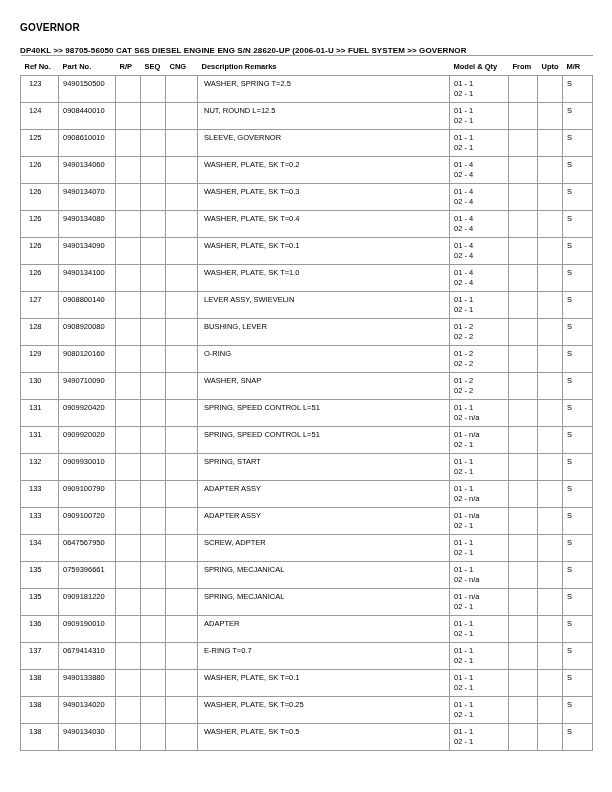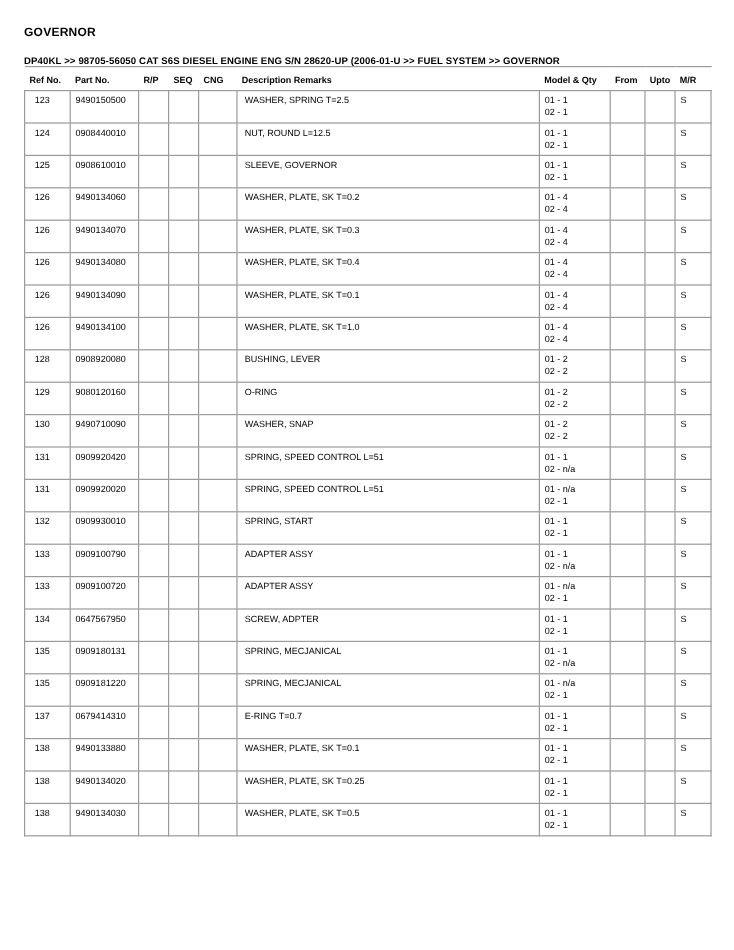--- a/index.html
+++ b/index.html
@@ -223,20 +223,35 @@
     <td class="c-desc">WASHER, PLATE, SK T=1.0</td>
     <td class="c-qty">
       <div class="qty-line">01 - 4</div>
       <div class="qty-line">02 - 4</div>
     </td>
     <td class="c-from"></td>
     <td class="c-upto"></td>
     <td class="c-mr">S</td>
   </tr>
         <tr class="data-row">
+    <td class="c-ref">127</td>
+    <td class="c-part">0908800140</td>
+    <td class="c-rp"></td>
+    <td class="c-seq"></td>
+    <td class="c-cng"></td>
+    <td class="c-desc">LEVER ASSY, SWIEVELIN</td>
+    <td class="c-qty">
+      <div class="qty-line">01 - 1</div>
+      <div class="qty-line">02 - 1</div>
+    </td>
+    <td class="c-from"></td>
+    <td class="c-upto"></td>
+    <td class="c-mr">S</td>
+  </tr>
+        <tr class="data-row">
     <td class="c-ref">128</td>
     <td class="c-part">0908920080</td>
     <td class="c-rp"></td>
     <td class="c-seq"></td>
     <td class="c-cng"></td>
     <td class="c-desc">BUSHING, LEVER</td>
     <td class="c-qty">
       <div class="qty-line">01 - 2</div>
       <div class="qty-line">02 - 2</div>
     </td>
@@ -359,21 +374,21 @@
     <td class="c-qty">
       <div class="qty-line">01 - 1</div>
       <div class="qty-line">02 - 1</div>
     </td>
     <td class="c-from"></td>
     <td class="c-upto"></td>
     <td class="c-mr">S</td>
   </tr>
         <tr class="data-row">
     <td class="c-ref">135</td>
-    <td class="c-part">0909180131</td>
+    <td class="c-part">0759396661</td>
     <td class="c-rp"></td>
     <td class="c-seq"></td>
     <td class="c-cng"></td>
     <td class="c-desc">SPRING, MECJANICAL</td>
     <td class="c-qty">
       <div class="qty-line">01 - 1</div>
       <div class="qty-line">02 - n/a</div>
     </td>
     <td class="c-from"></td>
     <td class="c-upto"></td>
@@ -388,20 +403,35 @@
     <td class="c-desc">SPRING, MECJANICAL</td>
     <td class="c-qty">
       <div class="qty-line">01 - n/a</div>
       <div class="qty-line">02 - 1</div>
     </td>
     <td class="c-from"></td>
     <td class="c-upto"></td>
     <td class="c-mr">S</td>
   </tr>
         <tr class="data-row">
+    <td class="c-ref">136</td>
+    <td class="c-part">0909190010</td>
+    <td class="c-rp"></td>
+    <td class="c-seq"></td>
+    <td class="c-cng"></td>
+    <td class="c-desc">ADAPTER</td>
+    <td class="c-qty">
+      <div class="qty-line">01 - 1</div>
+      <div class="qty-line">02 - 1</div>
+    </td>
+    <td class="c-from"></td>
+    <td class="c-upto"></td>
+    <td class="c-mr">S</td>
+  </tr>
+        <tr class="data-row">
     <td class="c-ref">137</td>
     <td class="c-part">0679414310</td>
     <td class="c-rp"></td>
     <td class="c-seq"></td>
     <td class="c-cng"></td>
     <td class="c-desc">E-RING T=0.7</td>
     <td class="c-qty">
       <div class="qty-line">01 - 1</div>
       <div class="qty-line">02 - 1</div>
     </td>

